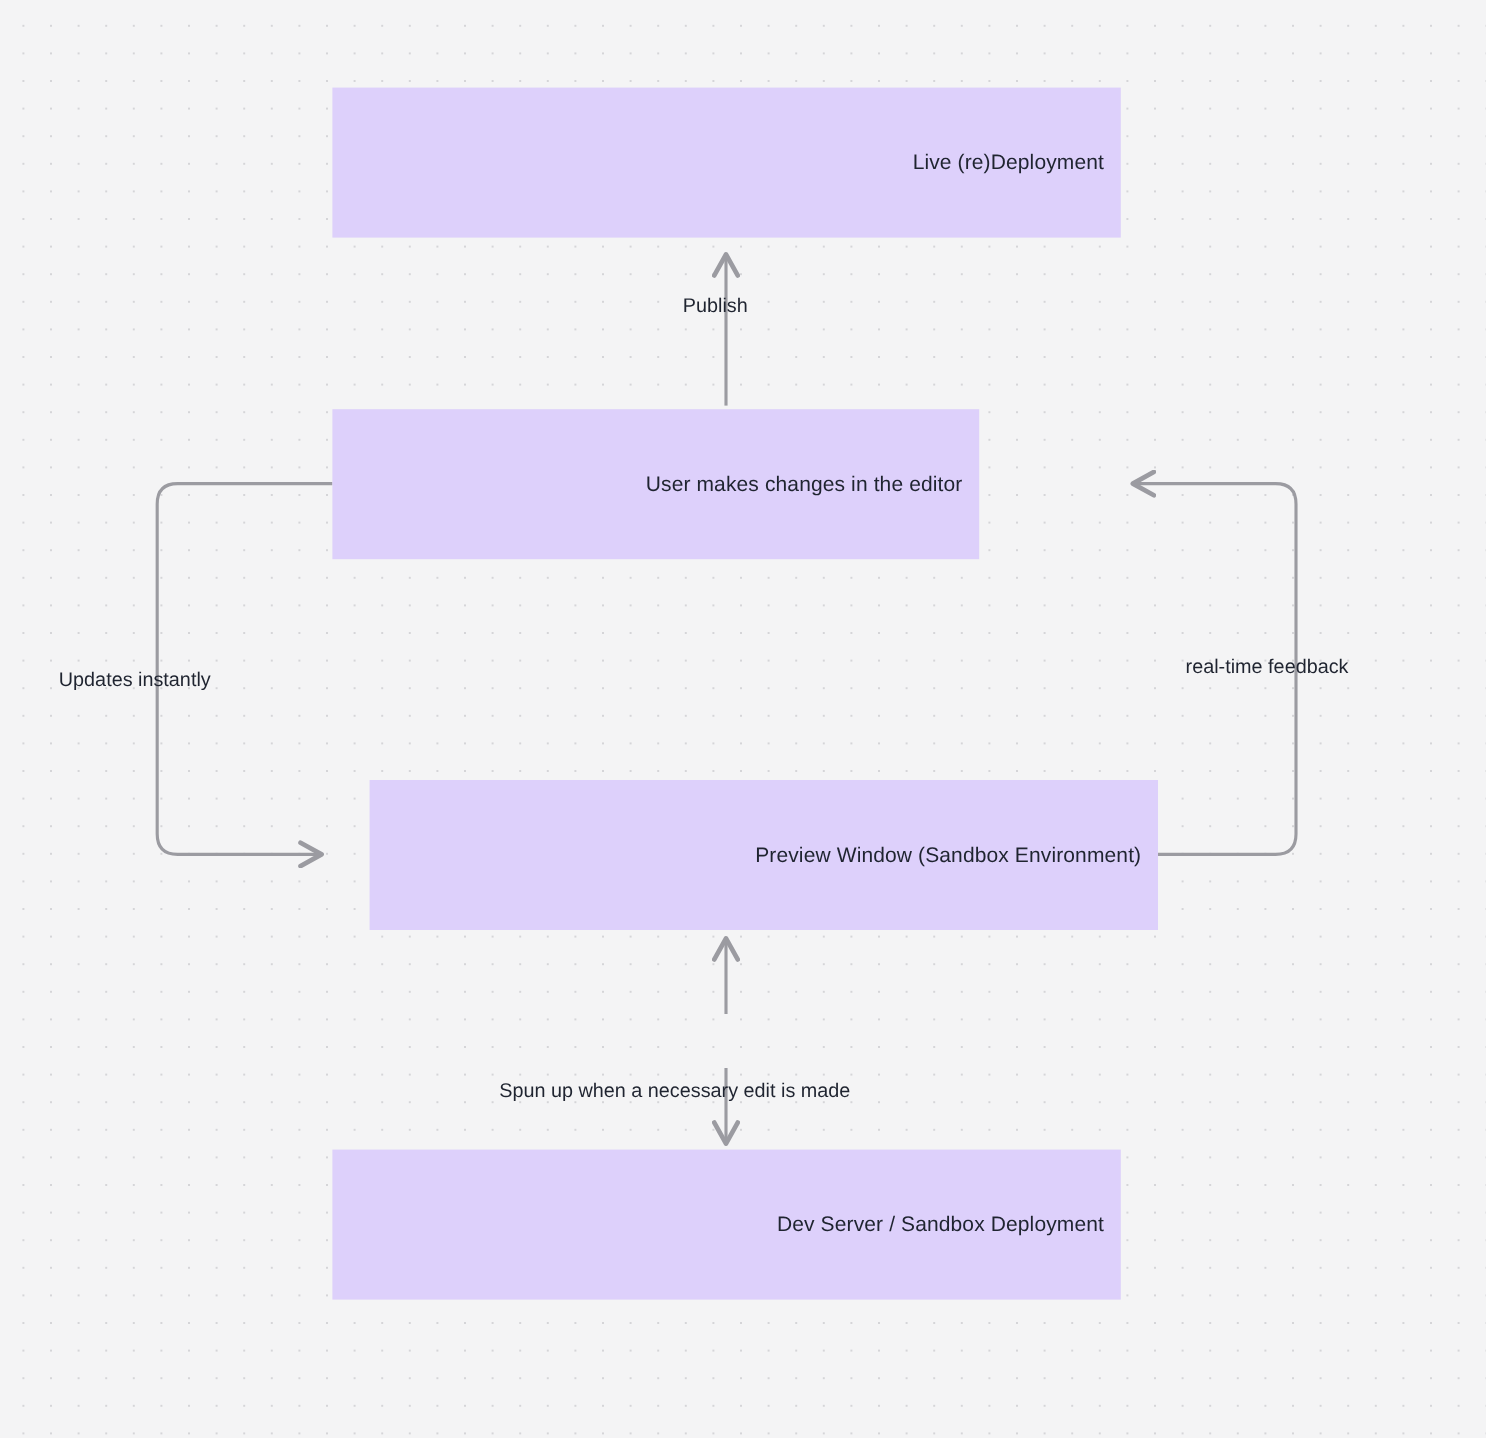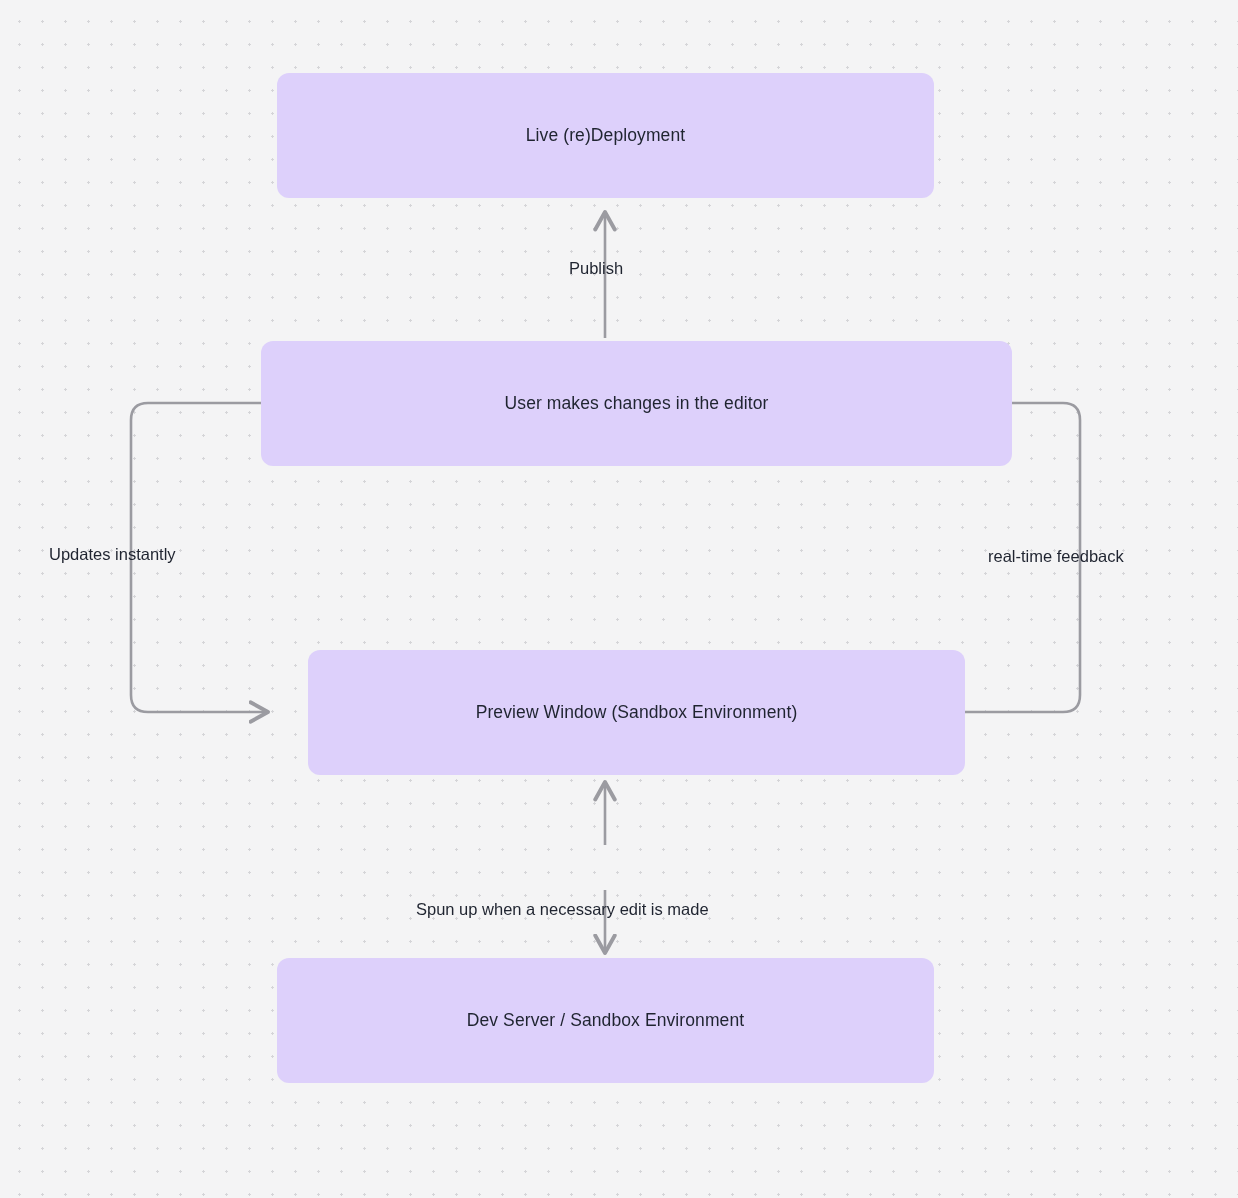--- a/index.html
+++ b/index.html
@@ -26,24 +26,24 @@
     position: absolute;
     left: 0;
     top: 0;
     width: 1238px;
     height: 1198px;
     pointer-events: none;
   }
   .node {
     position: absolute;
     background: #ddd0fb;
-    border-radius: 12px;
+    border-radius: 0;
     display: flex;
     align-items: center;
-    justify-content: center;
+    justify-content: flex-end;
     color: #1f2430;
     font-size: 17.5px;
     letter-spacing: 0.1px;
     text-align: center;
     box-sizing: border-box;
     padding: 6px 14px;
   }
   .edge-label {
     position: absolute;
     color: #1f2430;
@@ -79,33 +79,33 @@
     <g>
       <path d="M 605 845 L 605 782" fill="none" stroke="#9b9ba1" stroke-width="2.6" marker-end="url(#arrow)"></path>
       <path d="M 605 890 L 605 953" fill="none" stroke="#9b9ba1" stroke-width="2.6" marker-end="url(#arrow)"></path>
     </g>
   </svg>
 
   <div class="node" style="left:277px; top:73px; width:657px; height:125px;">
     <span>Live (re)Deployment</span>
   </div>
 
-  <div class="node" style="left:261px; top:341px; width:751px; height:125px;">
+  <div class="node" style="left:277px; top:341px; width:539px; height:125px;">
     <span>User makes changes in the editor</span>
   </div>
 
   <div class="node" style="left:277px; top:650px; width:657px; height:125px;margin-left:31px;">
     <span>Preview Window (Sandbox Environment)</span>
   </div>
 
   <div class="node" style="left:277px; top:958px; width:657px; height:125px;">
-    <span>Dev Server / Sandbox Environment</span>
+    <span>Dev Server / Sandbox Deployment</span>
   </div>
 
-  <div class="edge-label" style="left:569px; top:259px;">Publish</div>
+  <div class="edge-label" style="left:569px; top:246px;">Publish</div>
 
-  <div class="edge-label" style="left:49px; top:545px;">Updates instantly</div>
+  <div class="edge-label" style="left:49px; top:558px;">Updates instantly</div>
 
   <div class="edge-label" style="left:988px; top:547px;">real-time feedback</div>
 
   <div class="edge-label" style="left:416px; top:856px;margin-top:44px;">Spun up when a necessary edit is made</div>
 
 </div>
 
 </body></html>

